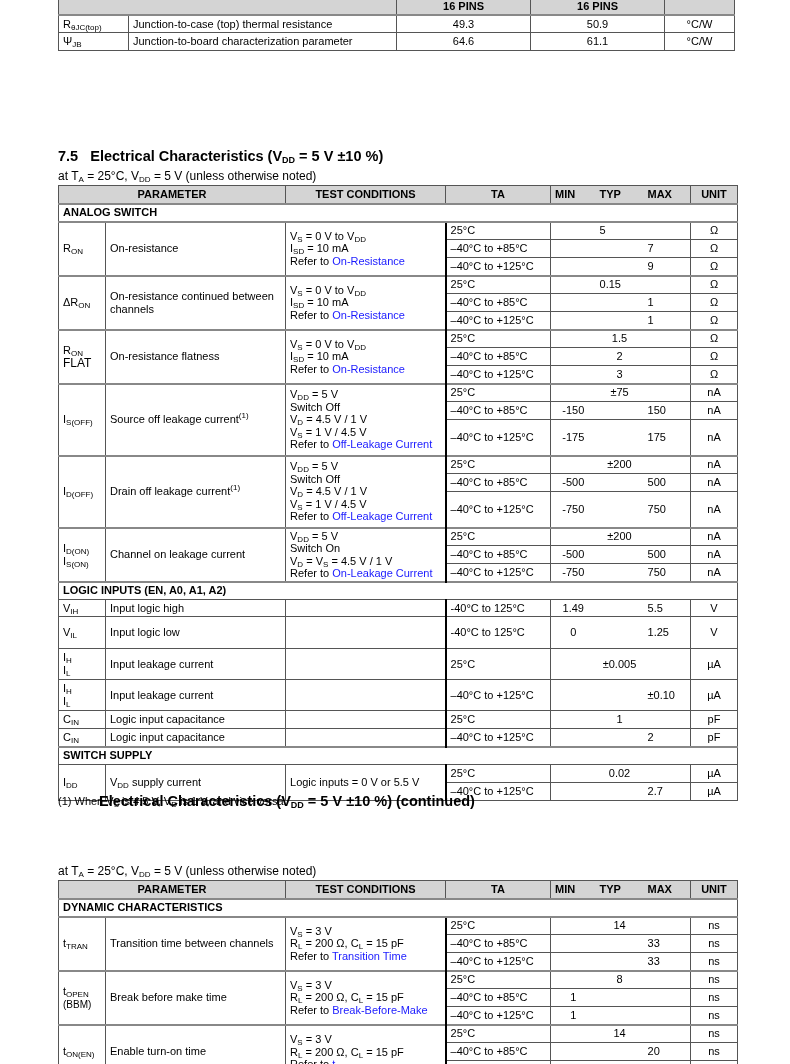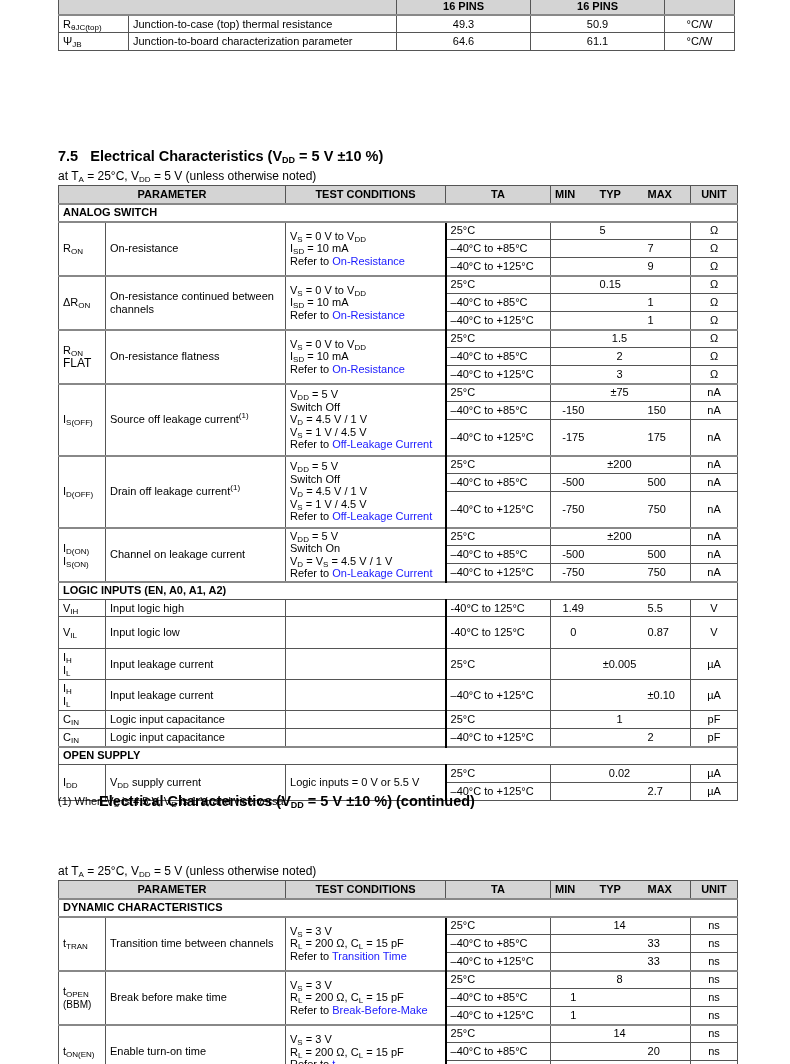--- a/index.html
+++ b/index.html
@@ -292,21 +292,21 @@
     <td class="r nol">5.5</td>
     <td class="c">V</td>
   </tr>
   <tr style="height:32px">
     <td><span>V</span><sub>IL</sub></td>
     <td>Input logic low</td>
     <td></td>
     <td class="ta">-40°C to 125°C</td>
     <td class="c nor">0</td>
     <td class="c nol nor"></td>
-    <td class="r nol">0.87</td>
+    <td class="r nol">1.25</td>
     <td class="c">V</td>
   </tr>
   <tr style="height:31px">
     <td>I<sub>H</sub><br>I<sub>L</sub></td>
     <td>Input leakage current</td>
     <td></td>
     <td class="ta">25°C</td>
     <td class="c nor"></td>
     <td class="c nol nor">±0.005</td>
     <td class="r nol"></td>
@@ -337,21 +337,21 @@
     <td>Logic input capacitance</td>
     <td></td>
     <td class="ta">–40°C to +125°C</td>
     <td class="c nor"></td>
     <td class="c nol nor"></td>
     <td class="r nol">2</td>
     <td class="c">pF</td>
   </tr>
 
   <tr class="sec">
-        <td colspan="8">OPEN SUPPLY</td>
+        <td colspan="8">SWITCH SUPPLY</td>
       </tr>
   <tr style="height:18px">
     <td rowspan="2"><span>I</span><sub>DD</sub></td>
     <td rowspan="2"><span>V</span><sub>DD</sub><span> supply current</span></td>
     <td rowspan="2">Logic inputs = 0 V or 5.5 V</td>
     <td class="ta">25°C</td>
     <td class="c nor"></td>
     <td class="c nol nor">0.02</td>
     <td class="r nol"></td>
     <td class="c">µA</td>

